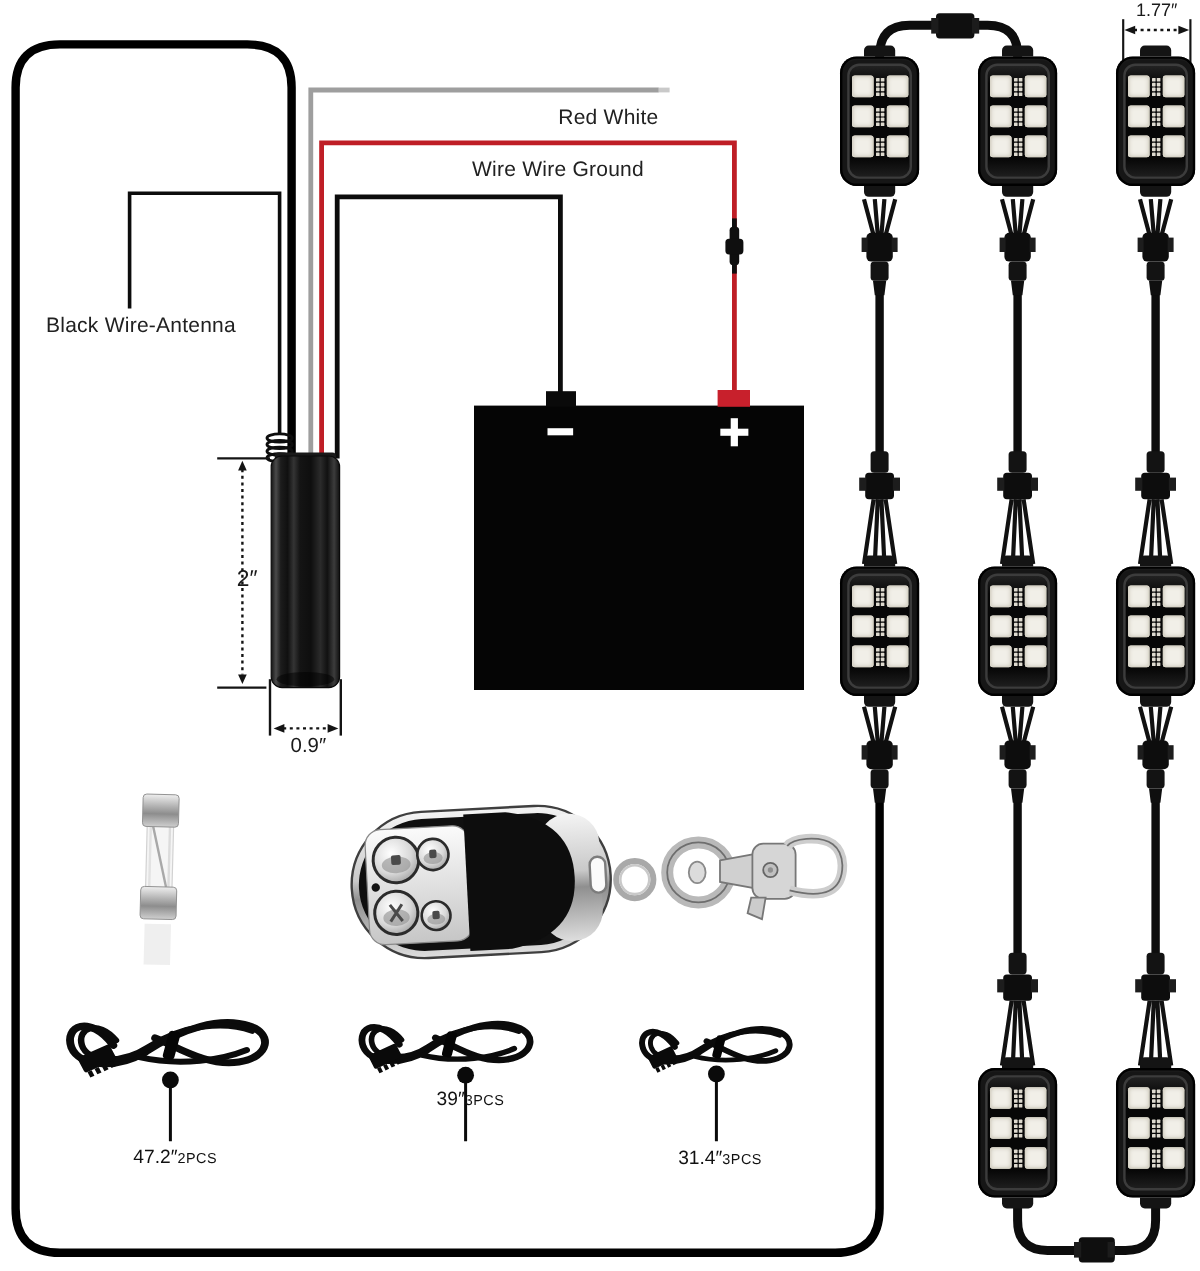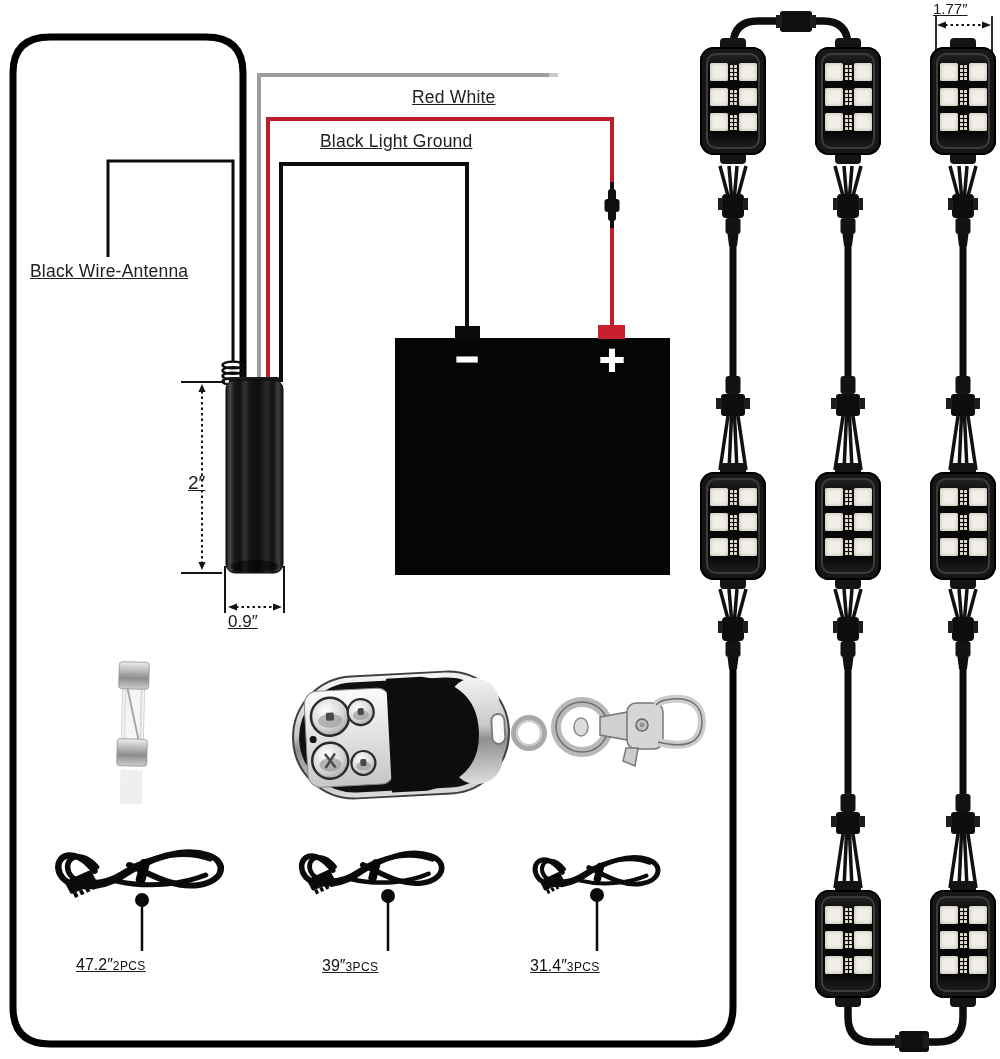--- a/index.html
+++ b/index.html
@@ -1,20 +1,20 @@
 <!DOCTYPE html>
 <html><head>
 <meta charset="utf-8">
 <style>
   html,body{margin:0;padding:0;background:#fff;}
   #stage{position:relative;width:1000px;height:1059px;background:#ffffff;overflow:hidden;
          font-family:"Liberation Sans","DejaVu Sans",sans-serif;}
   #art{position:absolute;left:0;top:0;}
-  .lbl{position:absolute;color:#212121;white-space:nowrap;
-       font-family:"Liberation Sans","DejaVu Sans",sans-serif;text-decoration:underline;}
+  .lbl{position:absolute;color:#212121;white-space:nowrap;text-align:center;
+       font-family:"Liberation Sans","DejaVu Sans",sans-serif;}
   .wire-lbl{font-size:17.5px;letter-spacing:.2px;}
   .dim-lbl{font-size:17px;color:#1a1a1a;}
   .cable-lbl .big{font-size:16px;color:#111;}
   .cable-lbl .small{font-size:12px;color:#111;letter-spacing:.4px;}
   
   .pod{position:absolute;width:66px;height:108px;background:#161616;border-radius:14px;
        box-shadow:inset 0 0 0 2px #000, inset 0 2px 2px rgba(255,255,255,.10);}
   .pod::before,.pod::after{content:"";position:absolute;left:50%;transform:translateX(-50%);
        width:26px;height:9px;background:#141414;}
   .pod::before{top:-9px;border-radius:4px 4px 0 0;}
@@ -631,30 +631,30 @@
             <i></i>
             <i></i>
             <i></i>
           </div>
           <div class="chip"></div>
         </div>
       </div>
     </div>
 
 <div class="lbl wire-lbl" style="left:412px;top:87px;width:190px">Red White</div>
-<div class="lbl wire-lbl" style="left:320px;top:131px;width:290px">Black Light Ground</div>
+<div class="lbl wire-lbl" style="left:320px;top:131px;width:290px">Wire Wire Ground</div>
 <div class="lbl wire-lbl" style="left:30px;top:261px;width:175px">Black Wire-Antenna</div>
 
 <div class="lbl dim-lbl" style="left:188px;top:472px;width:36px;font-size:19px">2″</div>
 <div class="lbl dim-lbl" style="left:228px;top:612px;width:58px">0.9″</div>
 <div class="lbl dim-lbl" style="left:933px;top:0px;width:62px;font-size:15px">1.77″</div>
 
 <div class="lbl cable-lbl" style="left:76px;top:956px;width:140px">
   <span class="big">47.2″</span><span class="small">2PCS</span>
 </div>
-<div class="lbl cable-lbl" style="left:322px;top:957px;width:140px">
+<div class="lbl cable-lbl" style="left:322px;top:908px;width:140px">
   <span class="big">39″</span><span class="small">3PCS</span>
 </div>
 <div class="lbl cable-lbl" style="left:530px;top:957px;width:140px">
   <span class="big">31.4″</span><span class="small">3PCS</span>
 </div>
 
 </div>
 
 </body></html>

